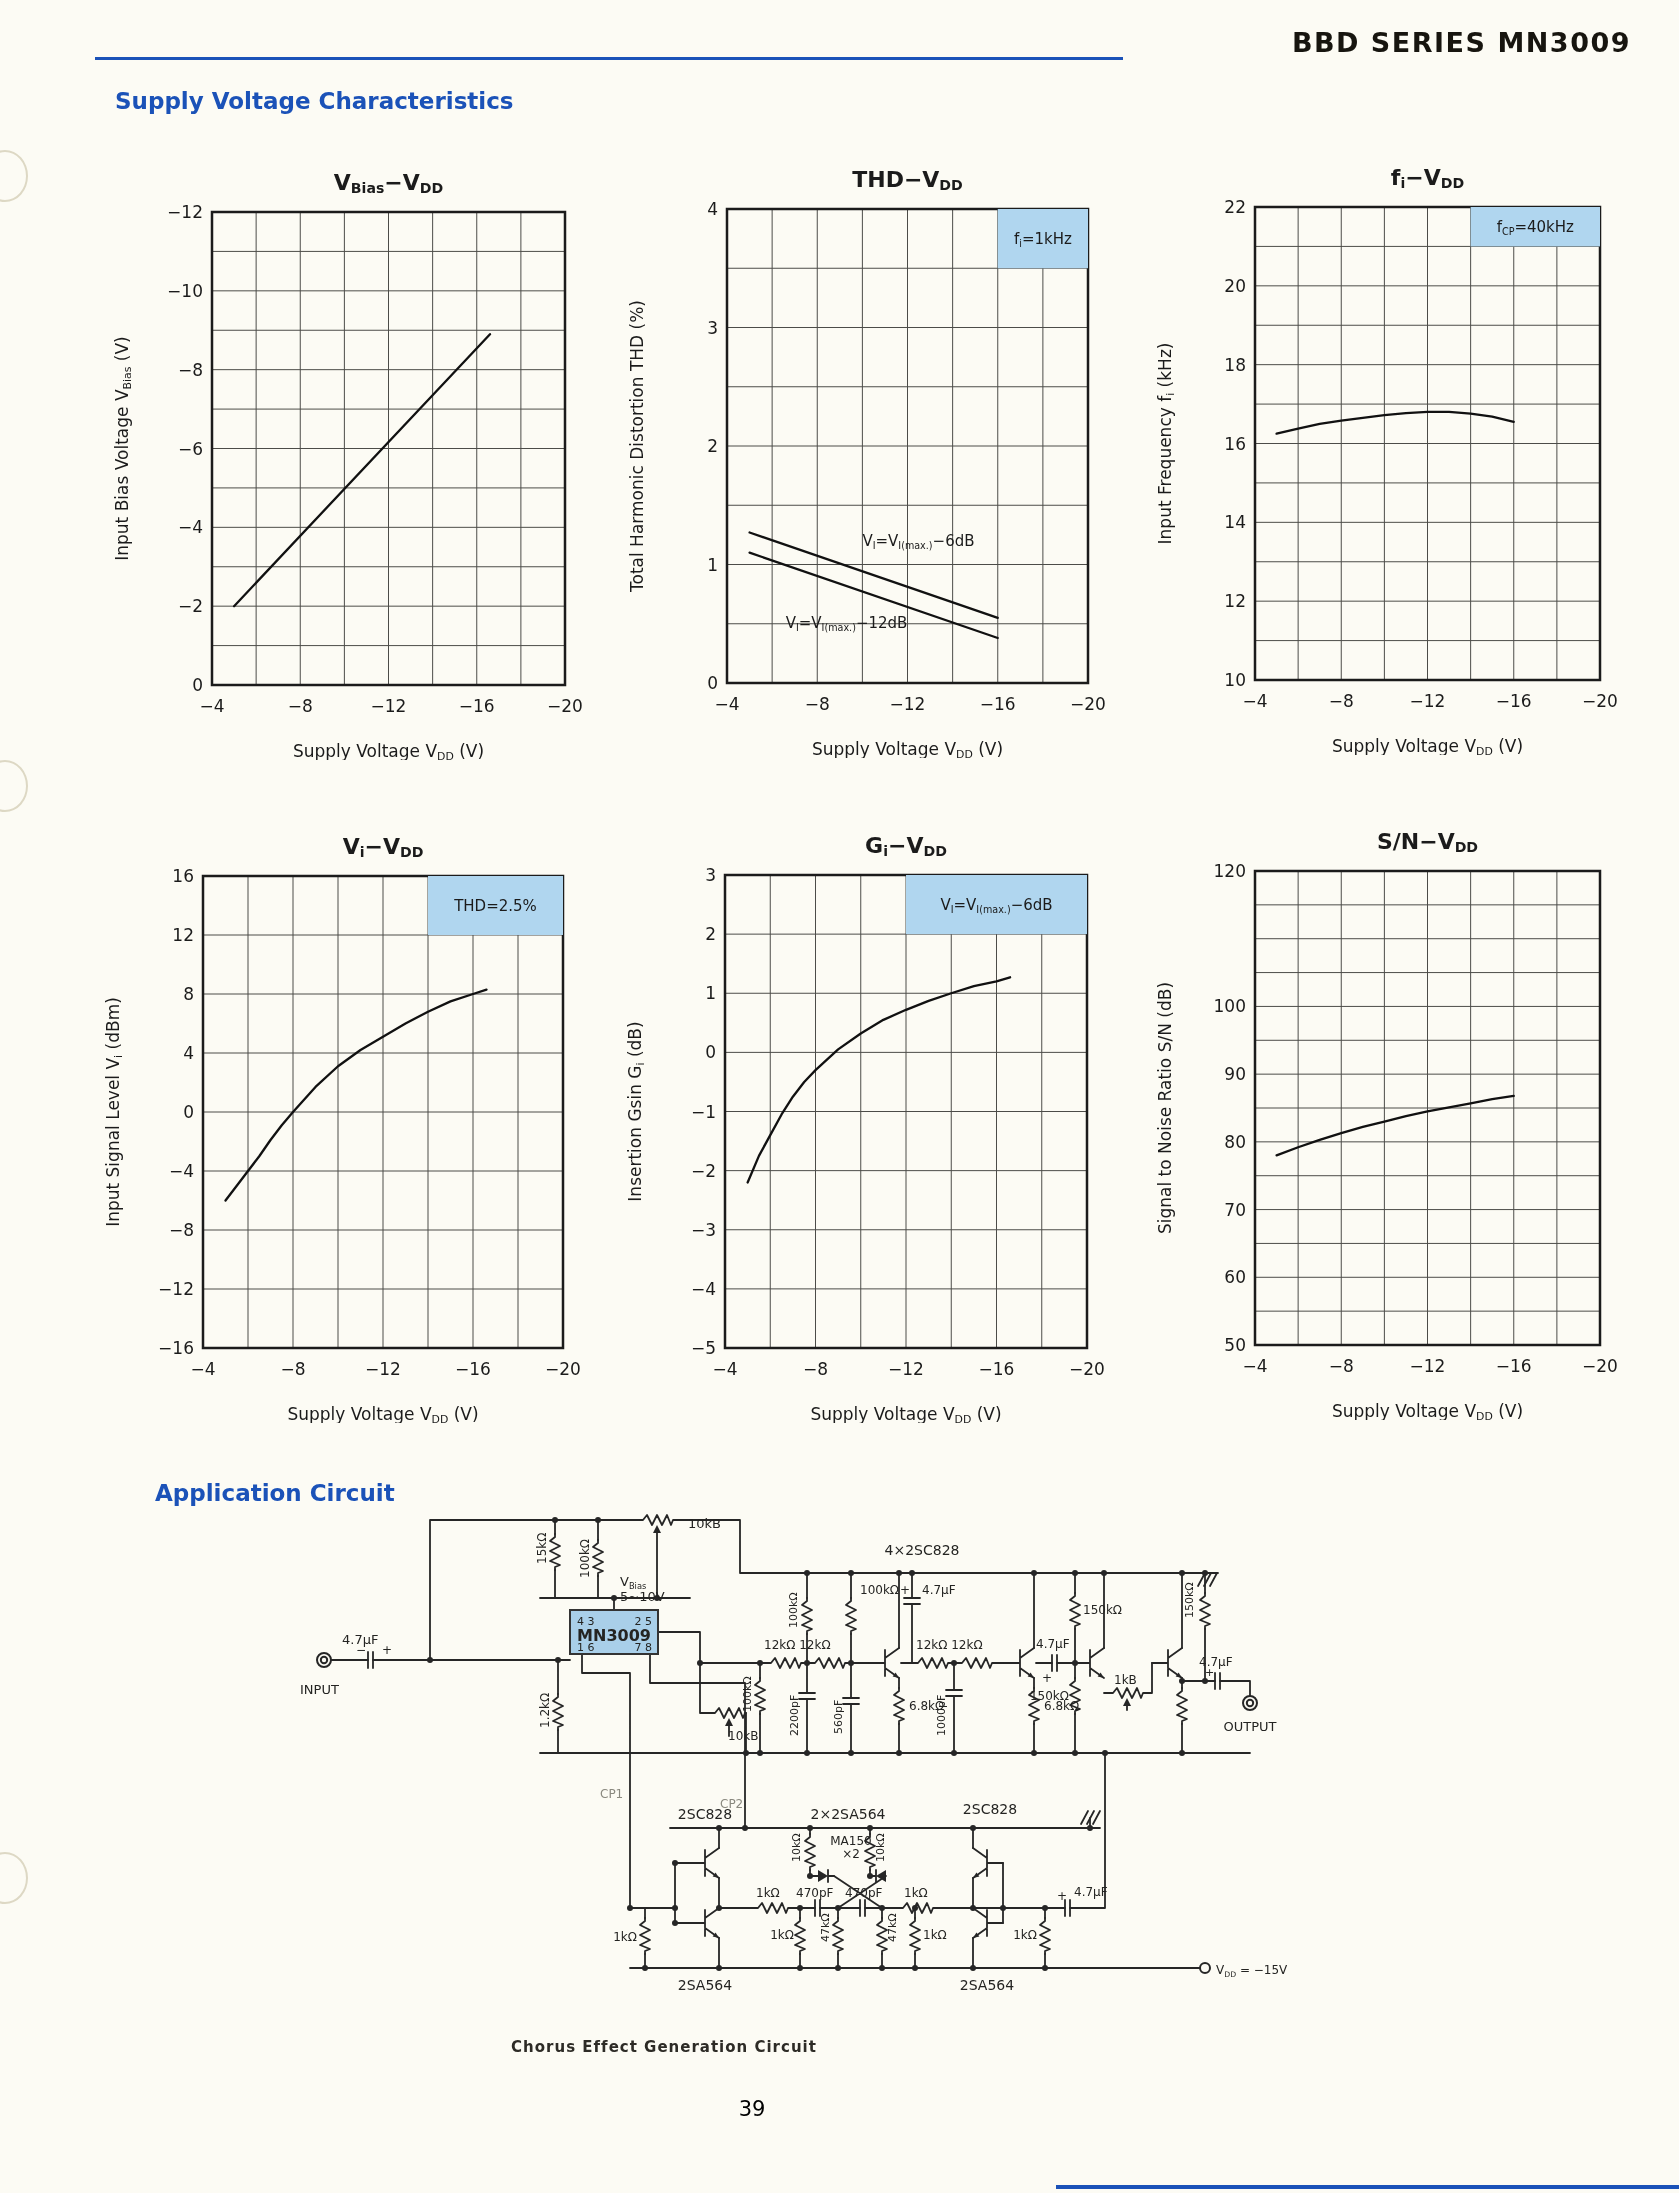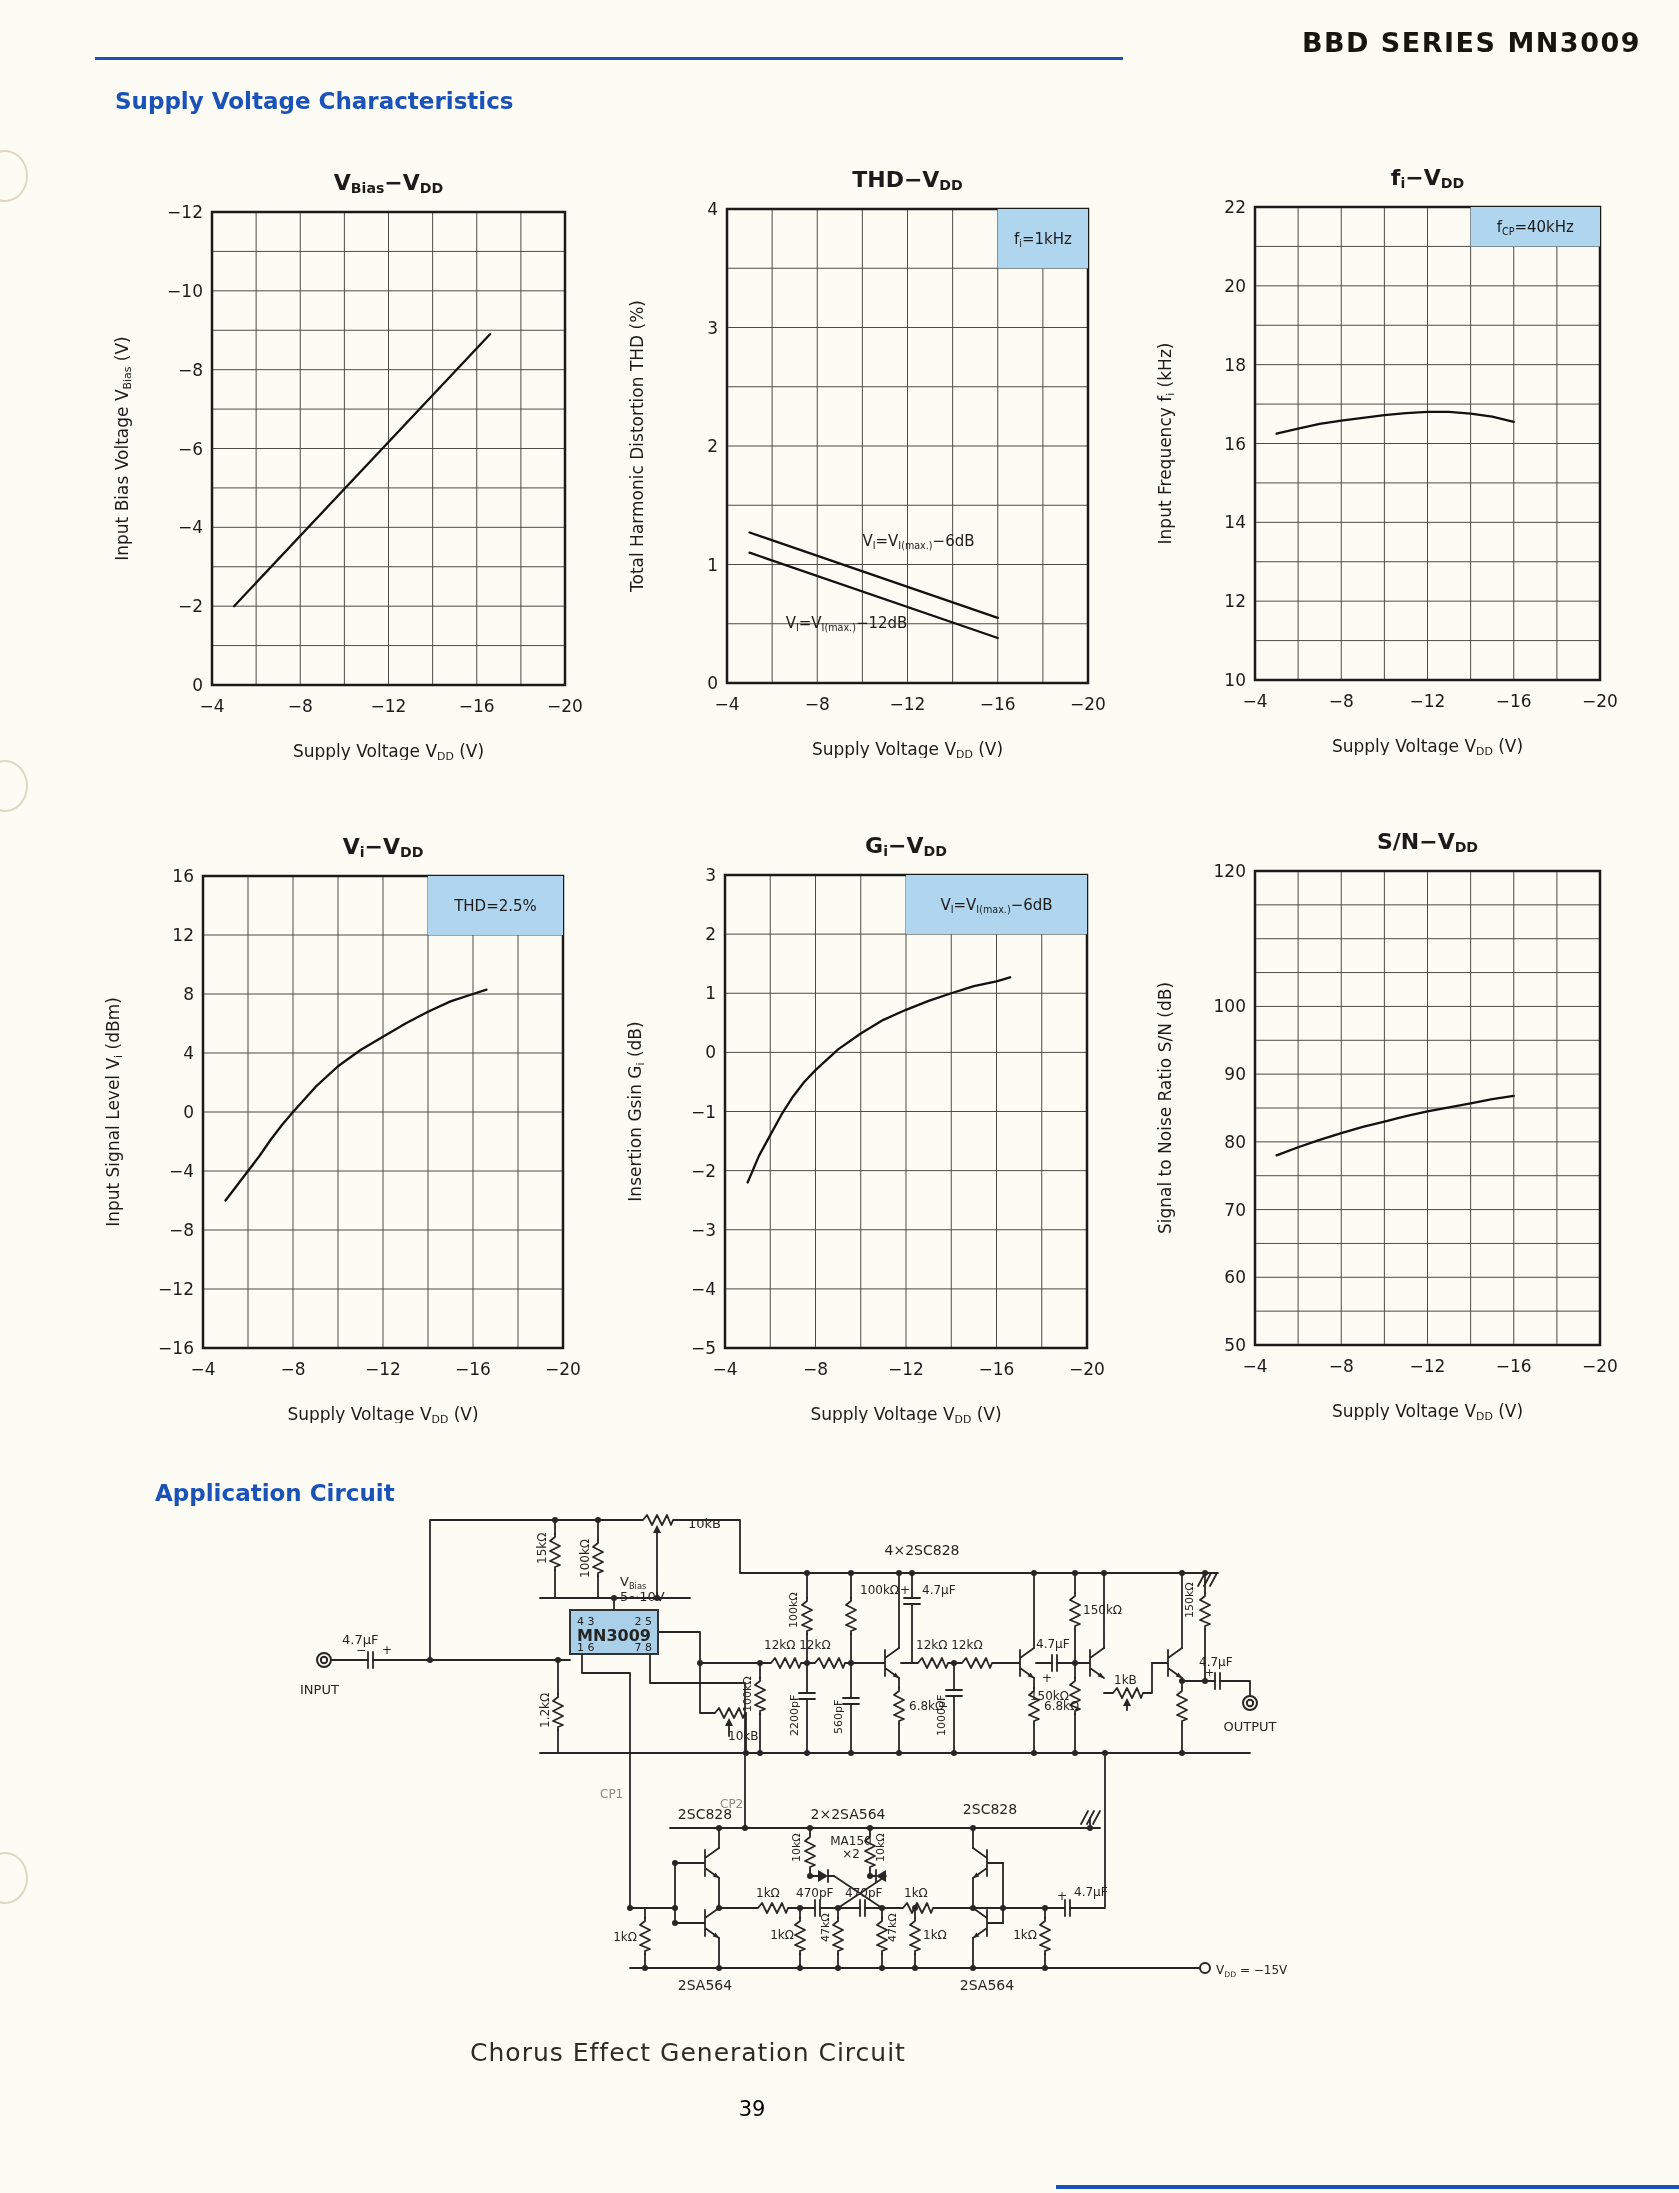--- a/index.html
+++ b/index.html
@@ -1,25 +1,25 @@
 <!DOCTYPE html>
 <html style="--accent: #1b52b8;"><head>
 <meta charset="utf-8">
 <style>
   html,body{margin:0;padding:0;background:#8a8a8a;}
   .page{position:relative;width:1679px;height:2193px;background:#fcfbf4;
         font-family:"DejaVu Sans",sans-serif;overflow:hidden;}
-  .header-title{position:absolute;top:27px;right:38px;font-size:27px;font-weight:bold;
+  .header-title{position:absolute;top:27px;right:48px;font-size:27px;font-weight:bold;
         color:#17150f;letter-spacing:1.5px;}
   .header-rule{position:absolute;top:57px;left:95px;width:1028px;height:3px;background:var(--accent,#1b52b8);}
   .section-title{position:absolute;margin:8px;font-size:23px;font-weight:bold;color:var(--accent,#1b52b8);}
   #s1{top:80px;left:107px;}
   #s2{top:1472px;left:147px;}
-  .caption{position:absolute;top:2038px;left:398px;width:580px;text-align:center;
-        font-size:25px;color:#2d2b26;letter-spacing:1px;}
+  .caption{position:absolute;top:2038px;left:374px;width:580px;text-align:center;
+        font-size:15px;color:#2d2b26;letter-spacing:1px;font-weight:bold;}
   .pageno{position:absolute;top:2097px;left:700px;width:104px;text-align:center;
         font-size:21px;color:#000000;}
   .bottom-rule{position:absolute;top:2185px;left:1056px;width:623px;height:4px;background:var(--accent,#1b52b8);}
   .punch{position:absolute;left:-18px;width:42px;height:48px;border:2px solid #ddd8c4;border-radius:50%;background:transparent;}
   svg{position:absolute;}
   svg text{font-family:"DejaVu Sans",sans-serif;}
   #circuit path, #circuit polyline{fill:none;stroke:#262626;stroke-width:1.8;stroke-linecap:round;stroke-linejoin:round;}
   #circuit polygon{fill:#262626;stroke:none;}
   #circuit .dot{fill:#262626;stroke:none;}
   #circuit .ring{fill:none;stroke:#262626;stroke-width:2;}

